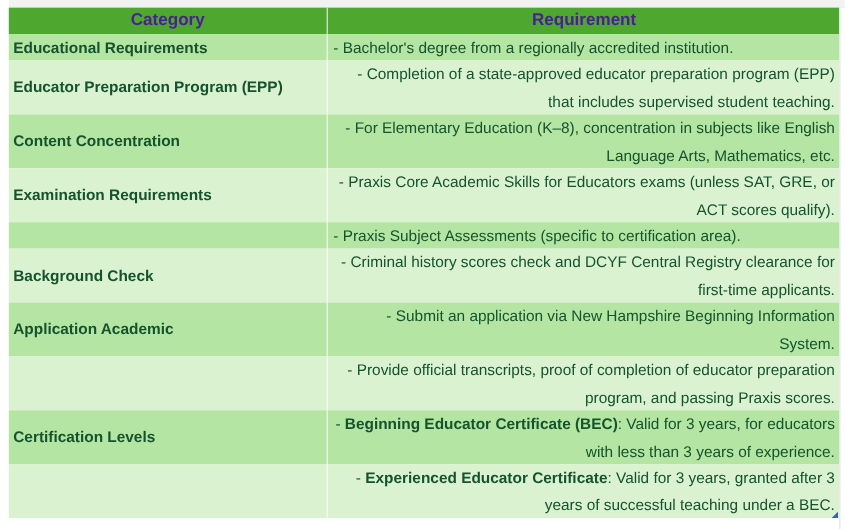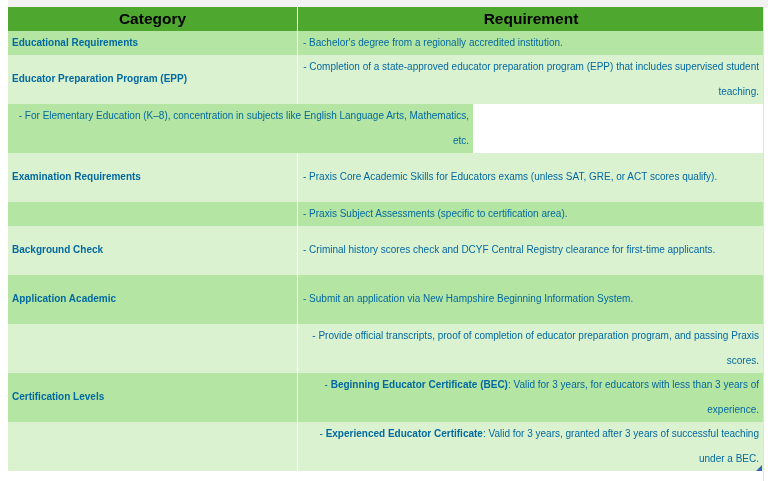--- a/index.html
+++ b/index.html
@@ -19,28 +19,28 @@
   }
   .sheet {
     position:absolute; left:8px; top:7px; width:755px;
   }
   .row {
     display:flex; width:755px; box-sizing:border-box;
     border-bottom:1px solid #ffffff;
   }
   .cell {
     box-sizing:border-box; padding:0 4px;
-    font-size:10px; color:#0369a1; line-height:24.5px;
+    font-size:14px; color:#14532d; line-height:24.5px;
     display:flex; align-items:center;
   }
   .c1 { width:290px; border-right:1px solid #ffffff; font-weight:bold; }
   .c2 { width:465px; padding-left:5px;text-align:right; }
   .c2 .txt { display:block; }
   .header .cell {
-    background:#4ea72e; color:#000000; font-weight:bold;
+    background:#4ea72e; color:#4c1d95; font-weight:bold;
     justify-content:center; height:24px; font-size:15.5px;
   }
   .band-a .cell { background:#b4e5a2; }
   .band-b .cell { background:#daf2d0; }
   .h1 { height:24px; }
   .h2 { height:49px; }
   .h1 .cell { height:24px; }
   .h2 .cell { height:49px; }
   b.inline { font-weight:bold; }
   .resize-handle {
@@ -73,20 +73,21 @@
   </div>
 
   <div class="row band-b h2">
     <div class="cell c1">Educator Preparation Program (EPP)</div>
     <div class="cell c2">
         <span class="txt">- Completion of a state-approved educator preparation program (EPP) that includes supervised student teaching.</span>
       </div>
   </div>
 
   <div class="row band-a h2">
+    <div class="cell c1">Content Concentration</div>
     <div class="cell c2">
         <span class="txt">- For Elementary Education (K–8), concentration in subjects like English Language Arts, Mathematics, etc.</span>
       </div>
   </div>
 
   <div class="row band-b h2">
     <div class="cell c1">Examination Requirements</div>
     <div class="cell c2">
         <span class="txt">- Praxis Core Academic Skills for Educators exams (unless SAT, GRE, or ACT scores qualify).</span>
       </div>

